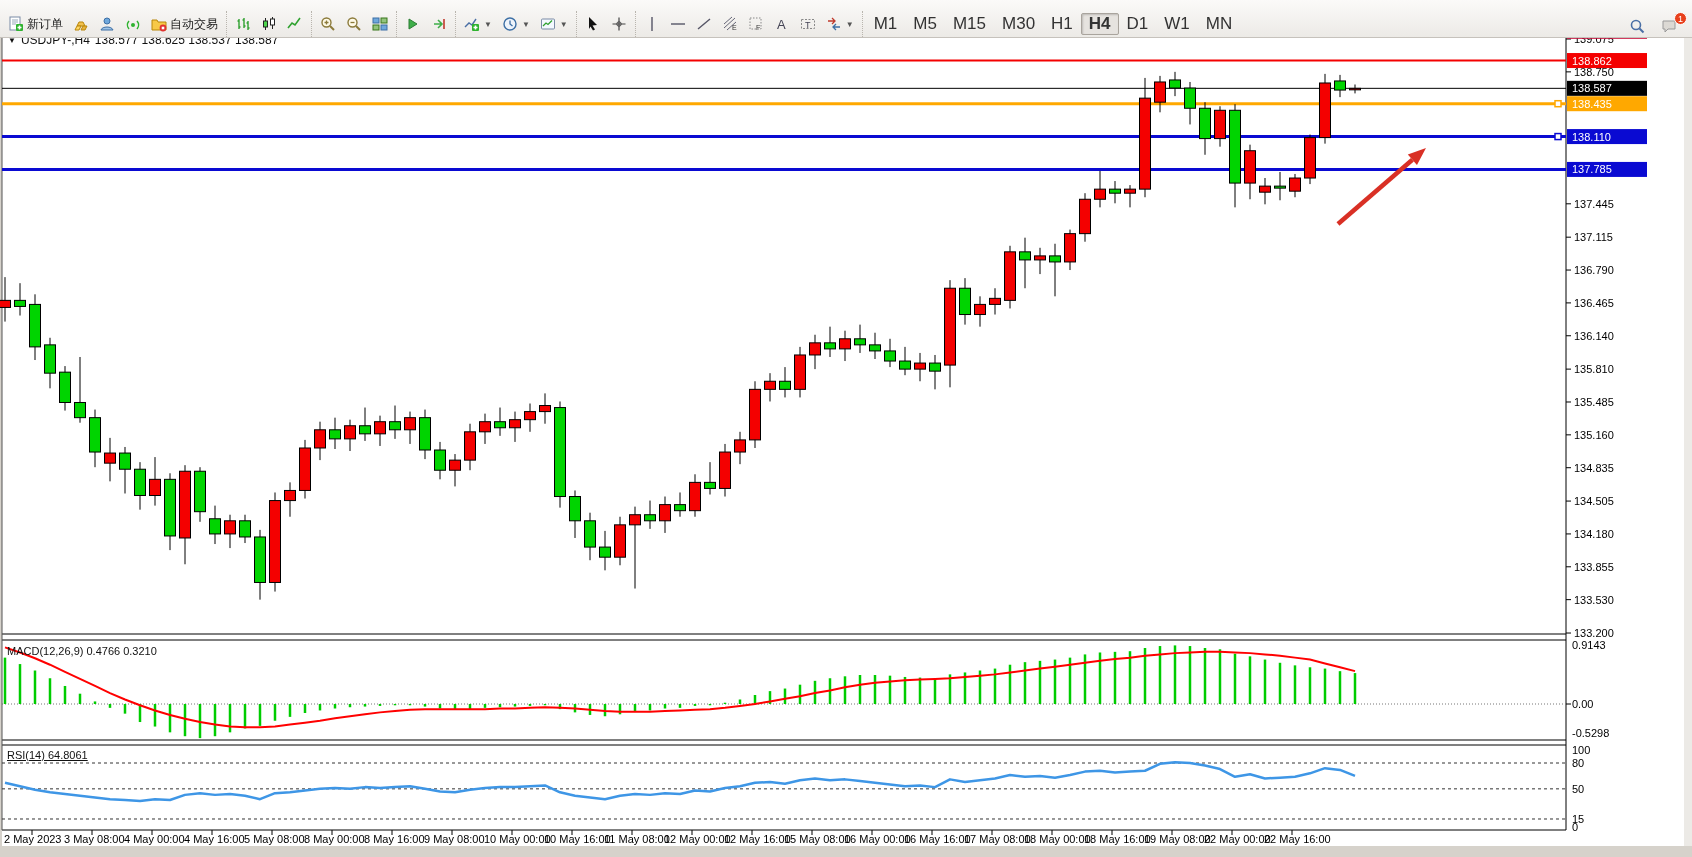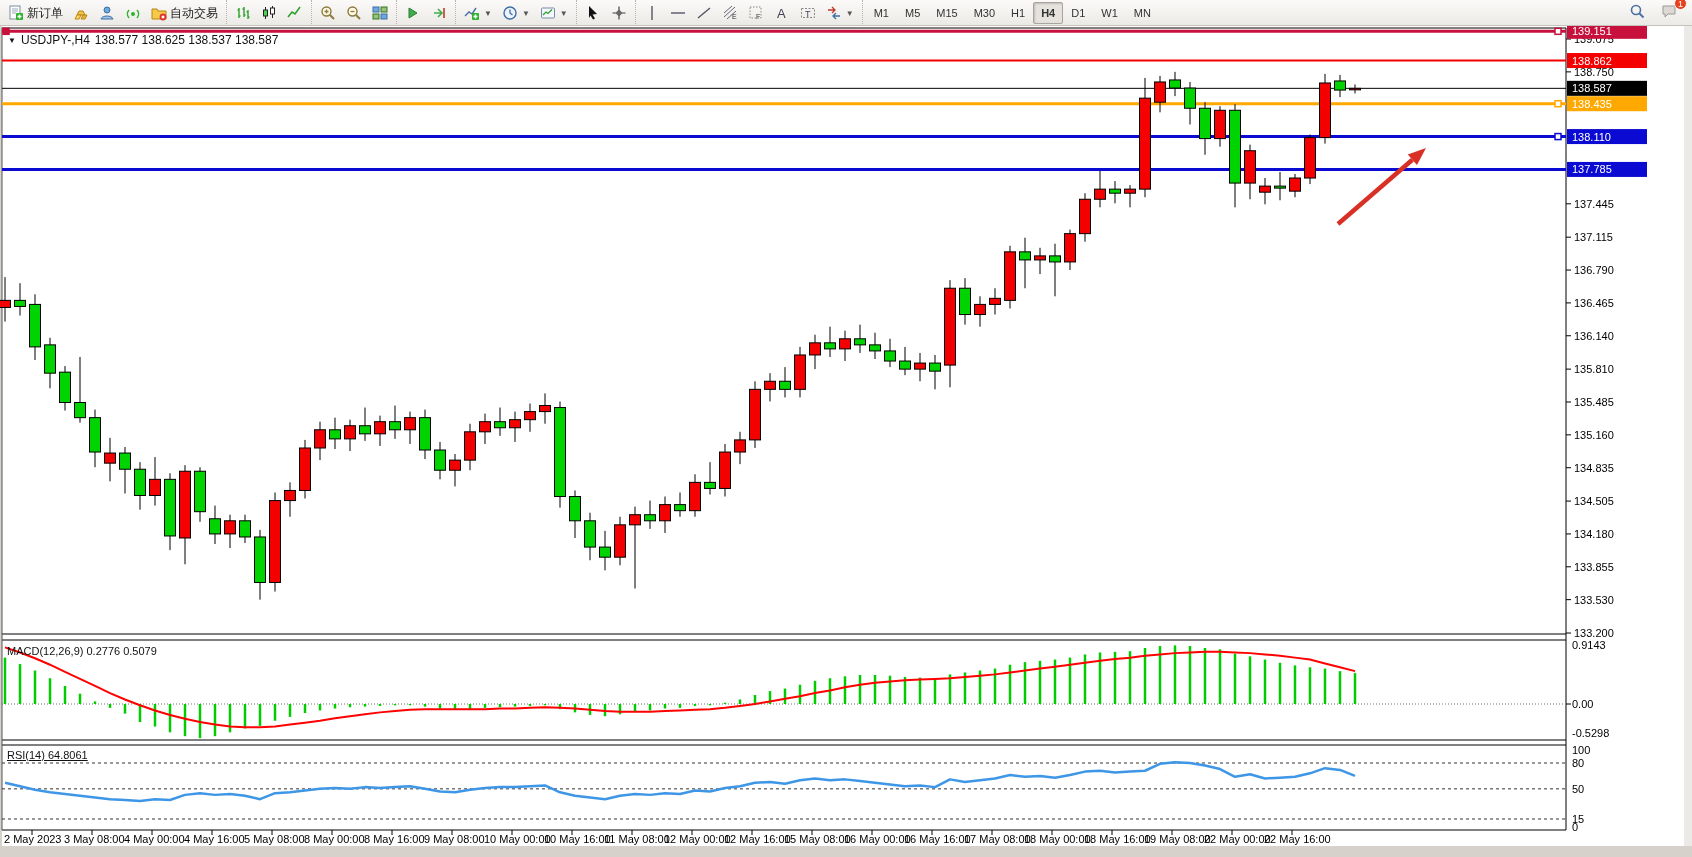--- a/index.html
+++ b/index.html
@@ -1,29 +1,29 @@
 <!DOCTYPE html>
 <html><head>
 <meta charset="utf-8">
 <style>
   * { box-sizing: border-box; margin: 0; padding: 0; }
   html,body { width:1692px; height:857px; overflow:hidden; background:#fff;
     font-family:"Liberation Sans", sans-serif; }
   
-  #toolbar { position:absolute; top:0; left:0; width:1692px; height:26px;
+  #toolbar { position:absolute; top:0; left:0; width:1692px; height:38px;
     background:linear-gradient(#fbfaf9,#eceae6); border-bottom:1px solid #c6c2bc;
-    display:flex; align-items:flex-start; font-size:12px; color:#222; z-index:5; }
+    display:flex; align-items:flex-end; font-size:12px; color:#222; z-index:5; }
   .tb-group { display:flex; align-items:center; height:26px; padding:0 3px;
     border-left:1px dotted #b9b5ae; }
   .tb-group:first-child { border-left:none; }
   .tb-btn { display:flex; align-items:center; gap:3px; height:22px; padding:0 4px;
     border:1px solid transparent; border-radius:2px; cursor:default; }
   .tb-btn svg { width:16px; height:16px; display:block; }
   .tb-caret { font-size:8px; color:#555; margin-left:1px; }
-  .tf-btn { font-size:11px; color:#333; padding:3px 7px; height:22px;
+  .tf-btn { font-size:17px; color:#333; padding:3px 7px; height:22px;
     display:flex; align-items:center; border:1px solid transparent; border-radius:2px; }
   .tf-btn.active { background:#e6e3df; border-color:#a9a49d;
     box-shadow:inset 1px 1px 2px rgba(0,0,0,.18);font-weight:bold; }
   #tb-right { margin-left:auto; display:flex; align-items:center; gap:6px; padding-right:10px; }
   #notif-badge { position:absolute; top:-4px; right:-6px; background:#e8401c; color:#fff;
     border-radius:50%; width:13px; height:13px; font-size:9px; display:flex;
     align-items:center; justify-content:center; border:1px solid #fff; }
   .bubble-wrap { position:relative; }
   
   #chart-wrap { position:absolute; top:26px; left:0; width:1692px; height:831px; background:#fff; }
@@ -645,15 +645,15 @@
       <line x1="1292" y1="830" x2="1292" y2="835" stroke="#000"></line>
       <text x="1264" y="843" font-size="11" fill="#000" font-family="&quot;Liberation Sans&quot;, sans-serif">22 May 16:00</text>
       <line x1="1338" y1="224" x2="1412.3771858601551" y2="159.76515766622967" stroke="#D93025" stroke-width="4.5"></line>
       <polygon points="1426,148 1416.9525249525777,165.0629187206138 1407.8018467677325,154.46739661184554" fill="#D93025"></polygon>
     </svg>
   <div id="symbol-title" class="overlay-label">
     <span id="symbol-dd">▼</span>
     <span>USDJPY-,H4</span>
     <span>138.577 138.625 138.537 138.587</span>
   </div>
-  <div id="macd-label" class="overlay-label">MACD(12,26,9) 0.2776 0.5079</div>
+  <div id="macd-label" class="overlay-label">MACD(12,26,9) 0.4766 0.3210</div>
   <div id="rsi-label" class="overlay-label">RSI(14) 64.8061</div>
 </div>
 
 </body></html>

